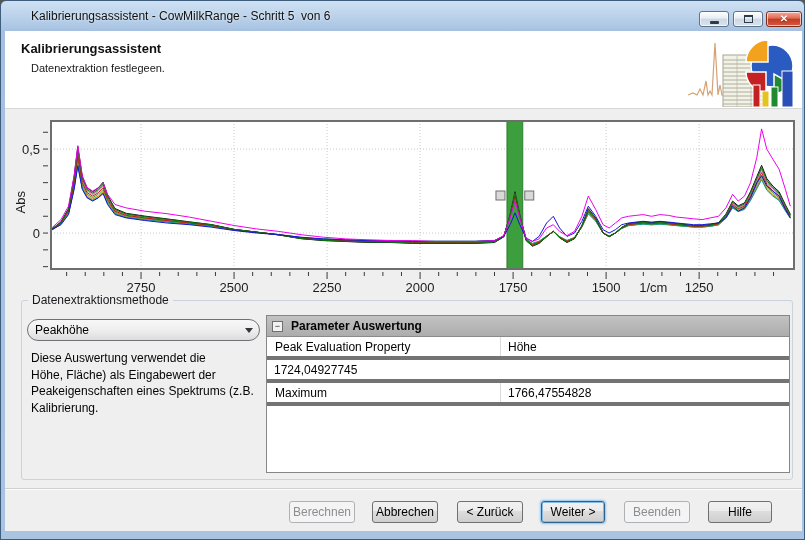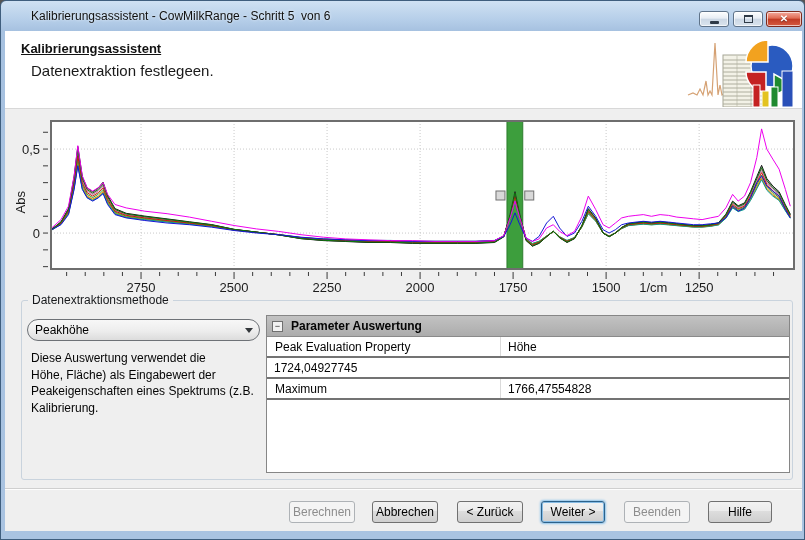--- a/index.html
+++ b/index.html
@@ -22,22 +22,22 @@
   .ic-close{color:#fff;font-size:10px;font-weight:bold;line-height:14px;text-shadow:0 1px 1px rgba(0,0,0,.4)}
   .client{position:absolute;left:4px;top:30px;width:797px;height:500px;background:#EFEFEF;}
   
   .banner{position:absolute;left:4px;top:30px;width:797px;height:77px;background:#FFFFFF;
     border-bottom:1px solid #D8D8D8;}
   .band{position:absolute;top:0;height:77px;}
   .band1{left:4px;width:125px}
   .band2{left:132px;width:49px}
   .band3{left:184px;width:104px}
   .band4{left:292px;width:505px}
-  .banner-title{position:absolute;left:16px;top:10px;font-size:13px;font-weight:bold;color:#121212;text-decoration:underline;}
-  .banner-sub{position:absolute;left:26px;top:31px;font-size:15px;color:#1A1A1A;}
+  .banner-title{position:absolute;left:16px;top:10px;font-size:13px;font-weight:bold;color:#121212;}
+  .banner-sub{position:absolute;left:26px;top:31px;font-size:11px;color:#1A1A1A;}
   .banner-art{position:absolute;left:682px;top:2px;}
   
   #spectra-chart{position:absolute;left:8px;top:117px;background:#EFEFEF;}
   #spectra-chart text{font-family:"Liberation Sans",sans-serif;}
   #spectra-chart .tick{font-size:13px;fill:#1C1C1C;}
   
   .groupbox{position:absolute;left:20px;top:299px;width:772px;height:180px;box-sizing:border-box;
     border:1px solid #C9D3DD;border-radius:3px;}
   .groupbox-label{position:absolute;left:6px;top:-8px;background:#EFEFEF;padding:0 4px;
     font-size:12px;color:#17191C;}
@@ -50,21 +50,21 @@
     border-top:5px solid #33373B;}
   .desc{position:absolute;left:30px;top:349px;font-size:12px;color:#050505;line-height:16.5px;width:235px;}
   
   .panel{position:absolute;left:265px;top:314px;width:524px;height:158px;box-sizing:border-box;
     background:#FFFFFF;border:1px solid #868686;}
   .panel-header{height:20px;background:linear-gradient(#C2C2C2,#ACACAC);border-bottom:1px solid #8A8A8A;
     display:flex;align-items:center;}
   .collapse-box{width:11px;height:11px;box-sizing:border-box;margin-left:5px;background:#F2F2F2;
     border:1px solid #6F6F6F;font-size:9px;line-height:8px;text-align:center;color:#222;}
   .panel-header-text{margin-left:8px;font-size:12px;font-weight:bold;color:#050505;}
-  .prow{height:19px;display:flex;align-items:center;border-bottom:2px solid #737373;font-size:12px;color:#050505;}
+  .prow{height:19px;display:flex;align-items:center;border-bottom:4px solid #737373;font-size:12px;color:#050505;}
   .pcell-l{width:234px;align-self:stretch;display:flex;align-items:center;padding-left:8px;
     border-right:1px solid #DADADA;box-sizing:border-box;}
   .pcell-r{padding-left:7px;}
   .divider{position:absolute;left:4px;top:487px;width:797px;height:2px;
     background:linear-gradient(#CFCFCF 50%,#FDFDFD 50%);}
   
   .btn{position:absolute;top:500px;height:22px;box-sizing:border-box;border:1px solid #707070;
     border-radius:3px;background:linear-gradient(#F2F2F2,#EBEBEB 45%,#DDDDDD 46%,#CFCFCF);
     font-family:"Liberation Sans",sans-serif;font-size:12px;color:#000;padding:0;}
   .btn.dis{border-color:#AEB2B6;background:#F4F4F4;color:#8D8D8D;}

